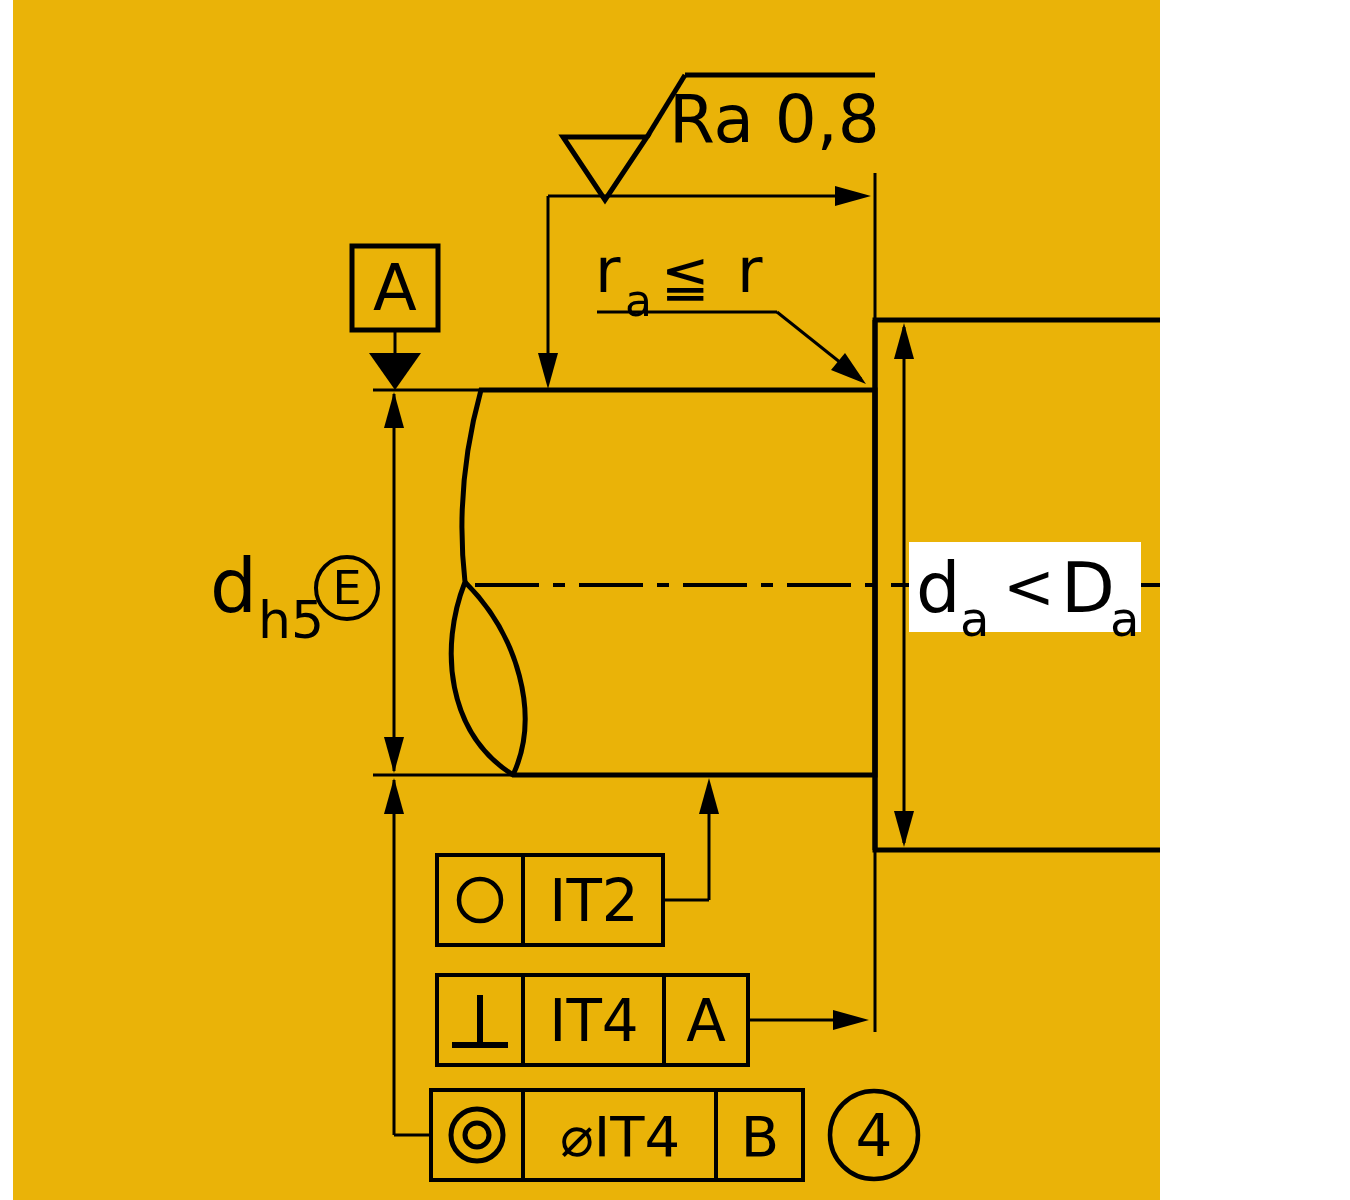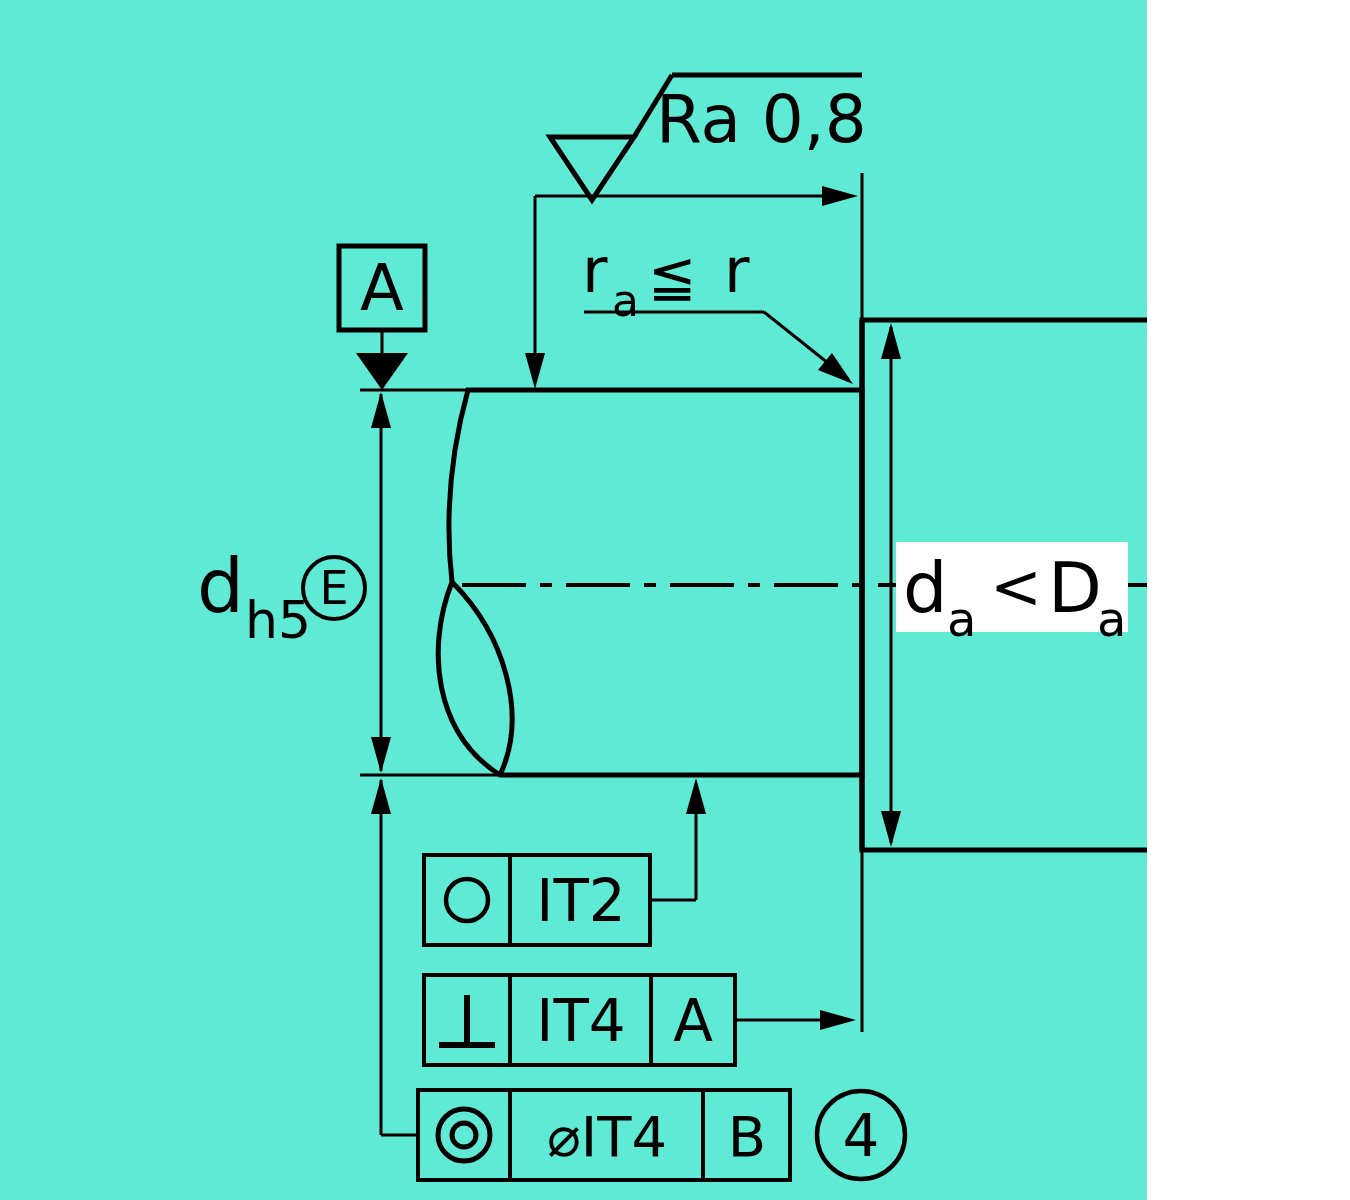--- a/index.html
+++ b/index.html
@@ -1,16 +1,16 @@
 <!DOCTYPE html>
 <html><head>
 <meta charset="utf-8">
 <style>
   html,body{margin:0;padding:0;background:#ffffff;}
-  .canvas{width:1147px;height:1200px;position:relative;background:#5eead4;overflow:hidden;}
+  .canvas{width:1147px;height:1200px;position:relative;background:#eab308;overflow:hidden;margin-left:13px;}
   svg{display:block;}
   text{font-family:"DejaVu Sans","Liberation Sans",sans-serif;fill:#000;}
   .ln{stroke:#000;fill:none;}
   .thick{stroke-width:5;}
   .thin{stroke-width:3;}
   .arrow{fill:#000;stroke:none;}
 </style>
 </head>
 <body>
 

